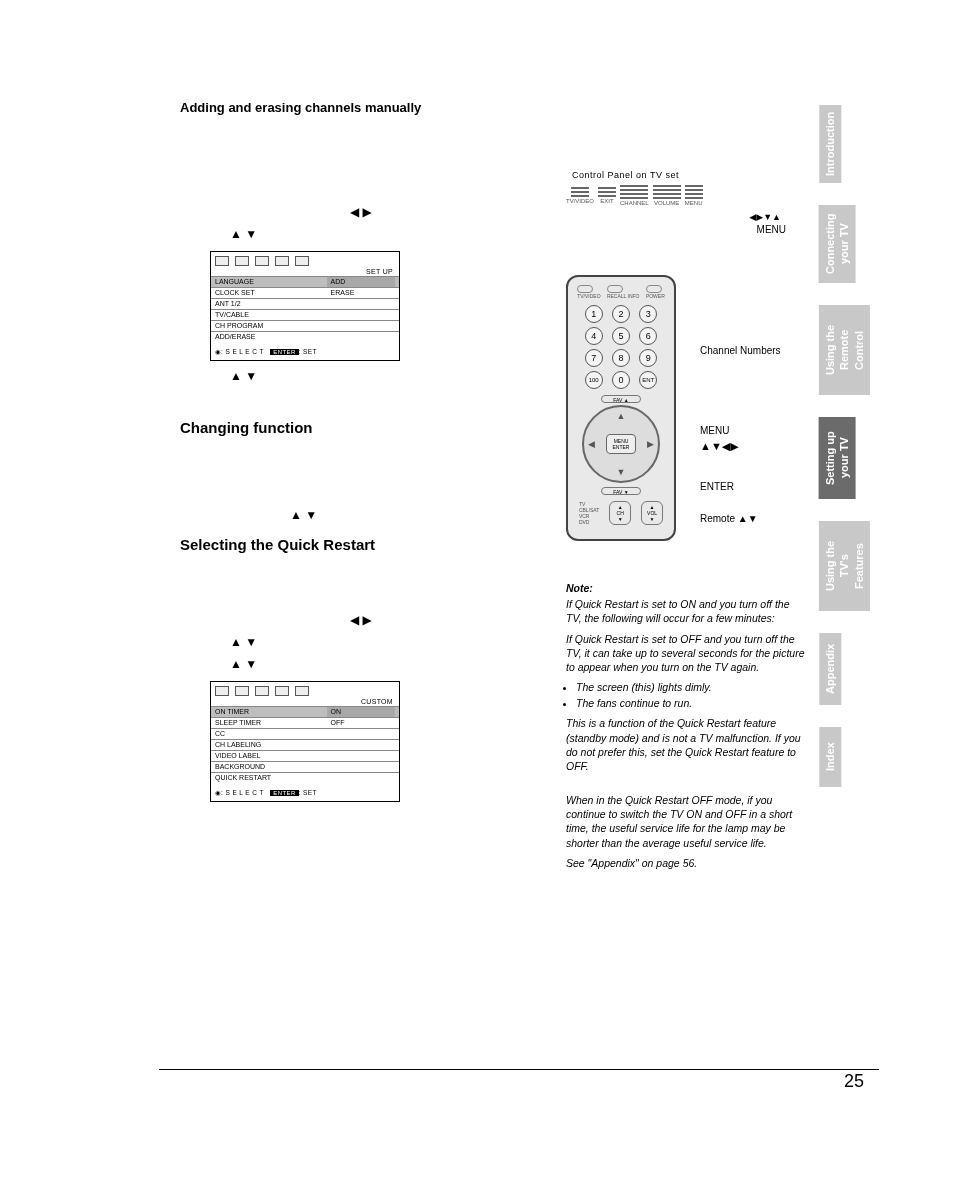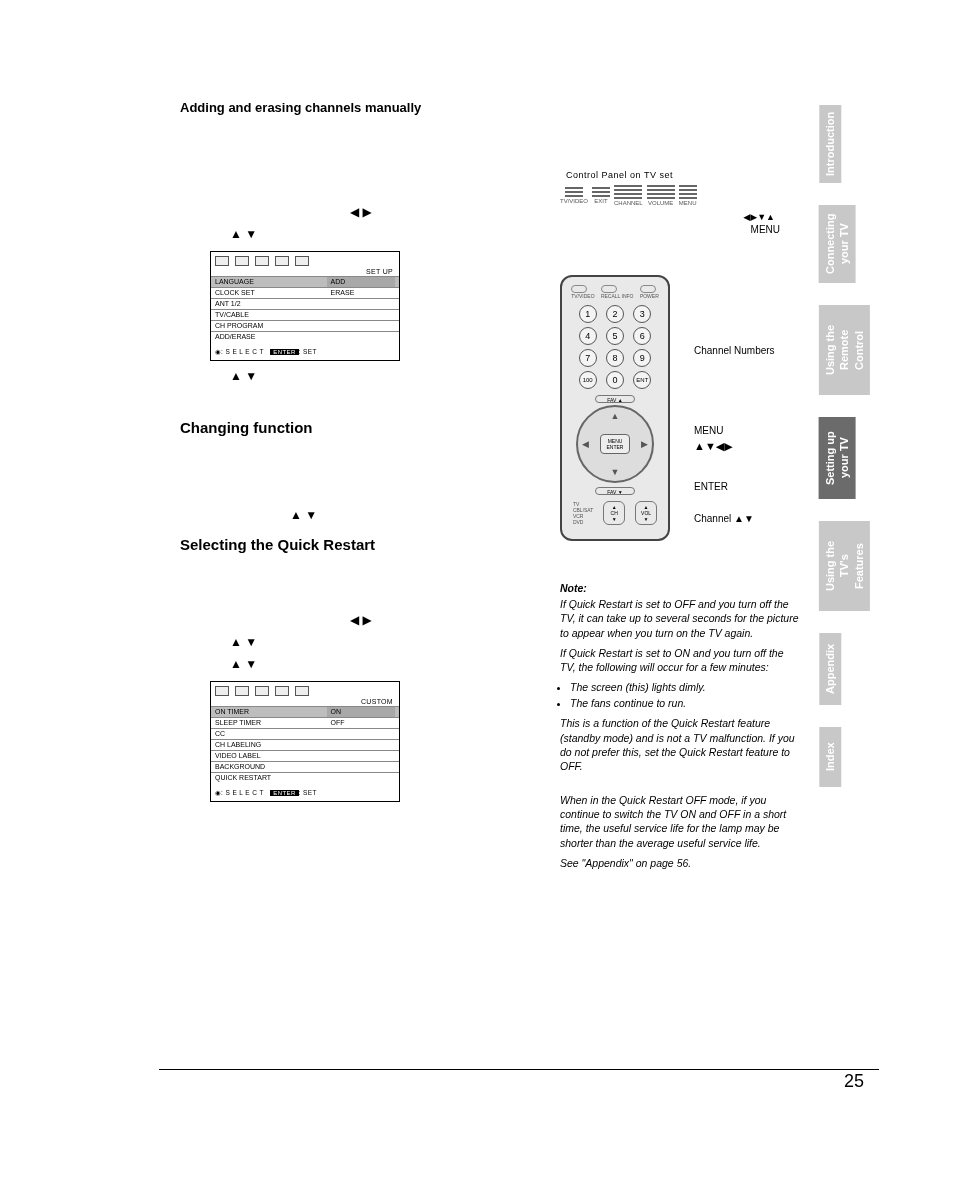--- a/index.html
+++ b/index.html
@@ -42,21 +42,21 @@
   .tab-dark  { background: #6b6b6b; }
 
   
   .col-left {
     width: 370px;
     float: left;
   }
   .col-right {
     width: 240px;
     float: left;
-    margin-left: 10px;
+    margin-left: 16px;
   }
   .clear { clear: both; }
 
   h3.section {
     font-size: 15px;
     font-weight: bold;
     margin: 14px 0 8px 0;
   }
   .sub {
     font-size: 13px;
@@ -465,27 +465,27 @@
             <span>▲</span>
             <span>VOL</span>
             <span>▼</span>
           </div>
       </div>
 
       <div class="remote-side-labels rs1">Channel Numbers</div>
       <div class="remote-side-labels rs2">MENU</div>
       <div class="remote-side-labels rs3">▲▼◀▶</div>
       <div class="remote-side-labels rs4">ENTER</div>
-      <div class="remote-side-labels rs5">Channel   ▲▼</div>
+      <div class="remote-side-labels rs5">Remote   ▲▼</div>
     </div>
 
     <div class="note-block">
       <div class="nh">Note:</div>
+      <p>If Quick Restart is set to ON and you turn off the TV, the following will occur for a few minutes:</p>
       <p>If Quick Restart is set to OFF and you turn off the TV, it can take up to several seconds for the picture to appear when you turn on the TV again.</p>
-      <p>If Quick Restart is set to ON and you turn off the TV, the following will occur for a few minutes:</p>
       <ul>
         <li>The screen (this) lights dimly.</li>
         <li>The fans continue to run.</li>
       </ul>
       <p>This is a function of the Quick Restart feature (standby mode) and is not a TV malfunction. If you do not prefer this, set the Quick Restart feature to OFF.</p>
       <div style="height:14px"></div>
       <p>When in the Quick Restart OFF mode, if you continue to switch the TV ON and OFF in a short time, the useful service life for the lamp may be shorter than the average useful service life.</p>
       <p>See "Appendix" on page 56.</p>
     </div>
 

